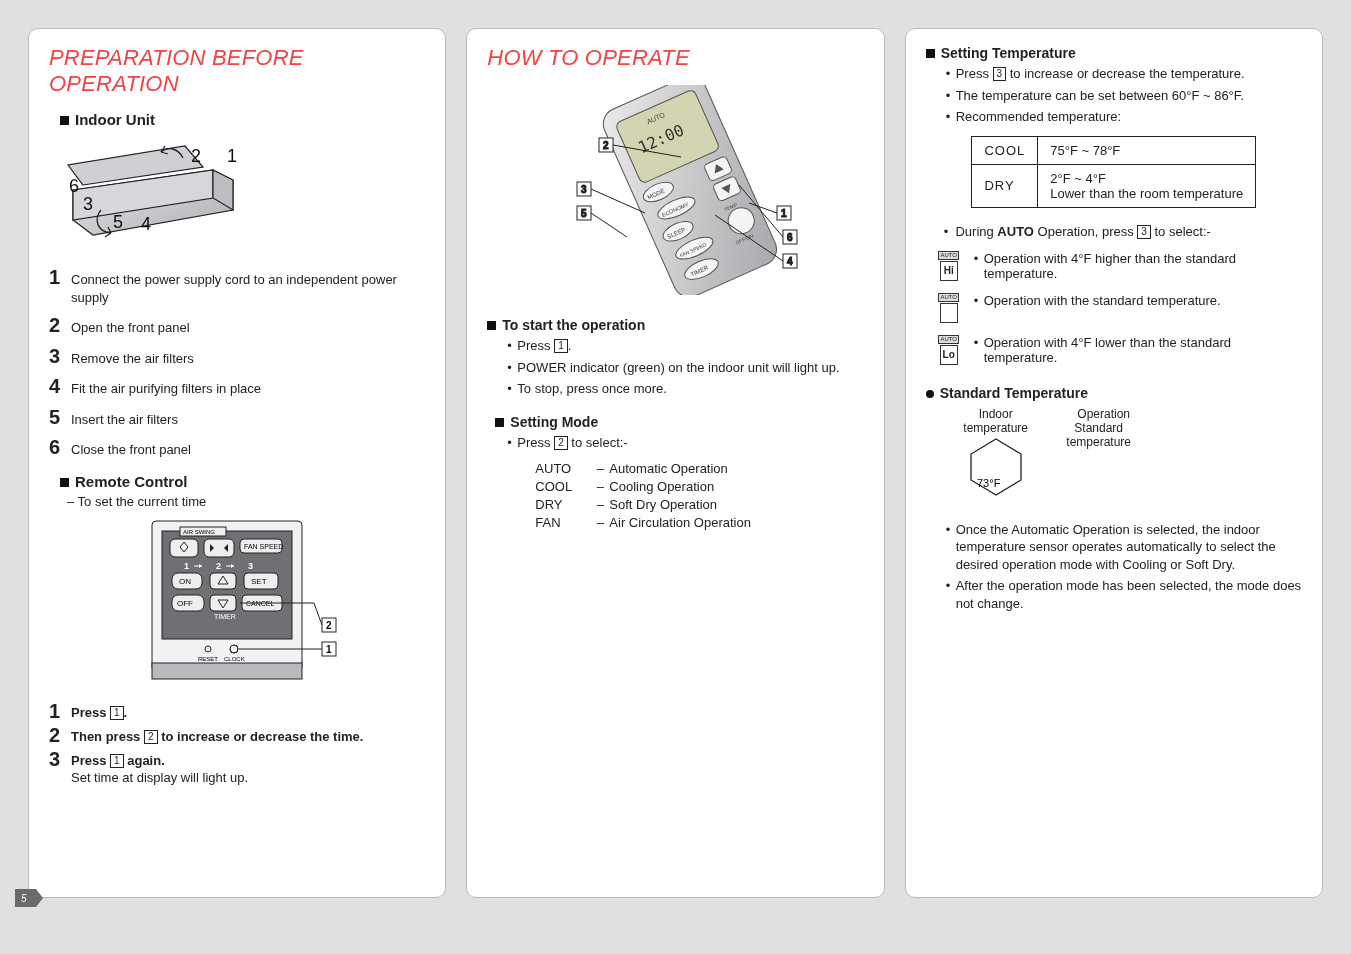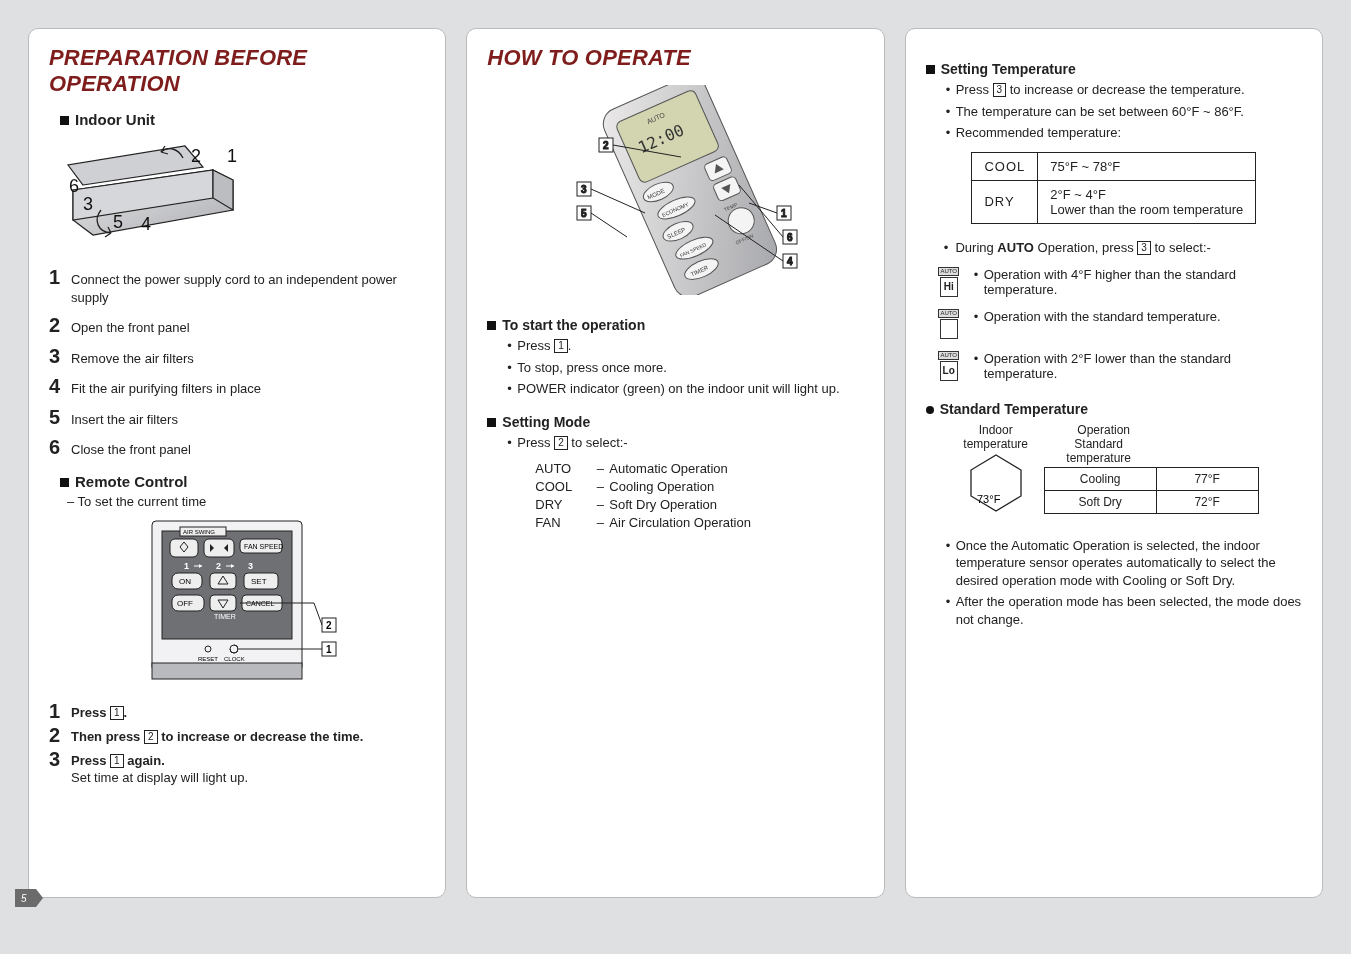--- a/index.html
+++ b/index.html
@@ -18,29 +18,29 @@
   }
   .col {
     flex: 1;
     border: 1.2px solid #bbb;
     border-radius: 10px;
     background: #fff;
     padding: 16px 20px 22px 20px;
     min-height: 870px;
     position: relative;
   }
-  .col.no-title { padding-top: 26px; }
+  .col.no-title { padding-top: 10px; }
   h1.section-title {
     font-size: 22px;
-    font-weight: bold;
+    font-weight: normal;
     font-style: italic;
     font-family: Arial, sans-serif;
     margin-bottom: 14px;
     letter-spacing: 0.2px;
-    color: #7f1d1d;
+    color: #ef4444;
   }
   .sq { display:inline-block; width:9px; height:9px; background:#111; margin-right:6px; vertical-align: baseline; }
   .dot { display:inline-block; width:8px; height:8px; background:#111; border-radius:50%; margin-right:6px; vertical-align: baseline; }
   h2.sub {
     font-size: 15px;
     font-weight: bold;
     margin: 8px 0 8px 0;
     padding-left: 11px;
   }
   .sub-note { font-size: 13px; margin-left: 18px; margin-top:-4px; margin-bottom:8px; }
@@ -350,25 +350,25 @@
           <text x="262" y="156" fill="#111">6</text>
         <line x1="258" y1="176" x2="190" y2="130"></line>
         <rect x="258" y="169" width="14" height="14"></rect>
           <text x="262" y="180" fill="#111">4</text>
       </g>
     </svg>
 
     <div class="op-sub"><span class="sq"></span><span>To start the operation</span></div>
     <ul class="b">
       <li><span>Press </span><span class="kb">1</span><span>.</span></li>
+      <li>POWER indicator (green) on the indoor unit will light up.</li>
       <li>To stop, press once more.</li>
-      <li>POWER indicator (green) on the indoor unit will light up.</li>
     </ul>
 
-    <div class="op-sub" style="margin-top:16px;"><span class="sq"></span><span>Setting Mode</span></div>
+    <div class="op-sub" style="margin-top:16px;margin-left:8px;"><span class="sq"></span><span>Setting Mode</span></div>
     <ul class="b">
       <li><span>Press </span><span class="kb">2</span><span> to select:-</span></li>
     </ul>
     <div class="mode-table">
       <div>
           <span class="mk">AUTO</span>
           <span class="md">–</span>
           <span>Automatic Operation</span>
         </div>
       <div>
@@ -432,53 +432,41 @@
         </div>
         <div style="position:relative; padding-left:10px;"><span style="position:absolute;left:0;">•</span><span>Operation with the standard temperature.</span></div>
       </div>
       <div class="auto-item">
         <div class="ic-box">
           <div class="lbl-auto">AUTO</div>
           <div class="ic-sq">
               <span>Lo</span>
             </div>
         </div>
-        <div style="position:relative; padding-left:10px;"><span style="position:absolute;left:0;">•</span><span>Operation with 2°F lower than the standard temperature.</span></div>
+        <div style="position:relative; padding-left:10px;"><span style="position:absolute;left:0;">•</span><span>Operation with 4°F lower than the standard temperature.</span></div>
       </div>
     </div>
 
     <div class="op-sub"><span class="dot"></span><span>Standard Temperature</span></div>
 
     <div class="std-block">
       <div class="std-col1">
         <div>Indoor temperature</div>
         <div class="std-hex">
           <svg viewBox="0 0 54 60">
             <polygon points="27,2 52,17 52,43 27,58 2,43 2,17" fill="none" stroke="#222" stroke-width="1.3"></polygon>
             <text x="8" y="50" font-size="11">73°F</text>
           </svg>
         </div>
       </div>
       <div>
         <div class="std-headers">
           <div style="width:120px;">Operation</div>
           <div style="width:110px;">Standard temperature</div>
         </div>
-        <table class="std-table">
-          <tbody>
-              <tr>
-                <td style="width:112px;">Cooling</td>
-                <td style="width:102px;">77°F</td>
-              </tr>
-          <tr>
-                <td>Soft Dry</td>
-                <td>72°F</td>
-              </tr>
-        </tbody>
-          </table>
       </div>
     </div>
 
     <ul class="c3" style="margin-top:10px;">
       <li>Once the Automatic Operation is selected, the indoor temperature sensor operates automatically to select the desired operation mode with Cooling or Soft Dry.</li>
       <li>After the operation mode has been selected, the mode does not change.</li>
     </ul>
   </div>
 
 </div>

